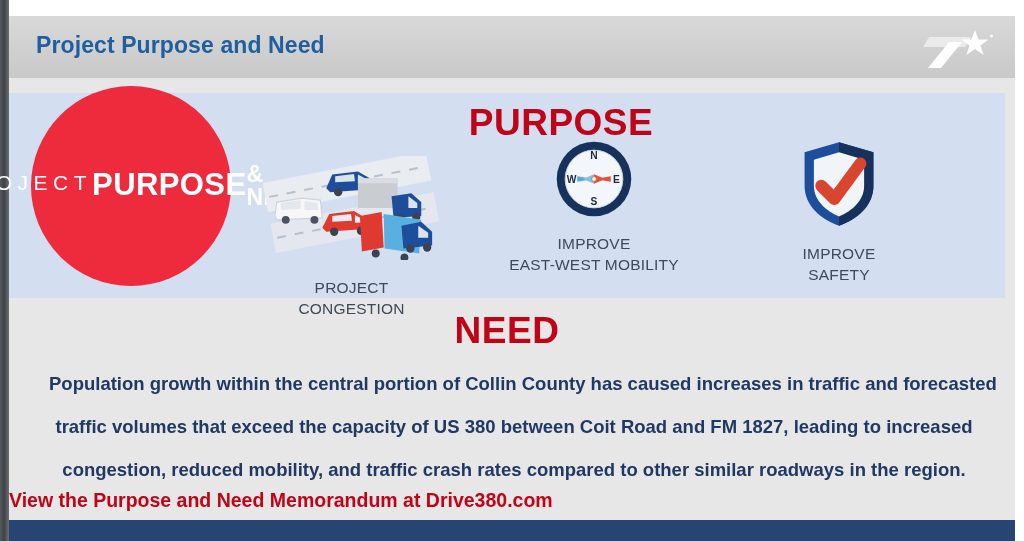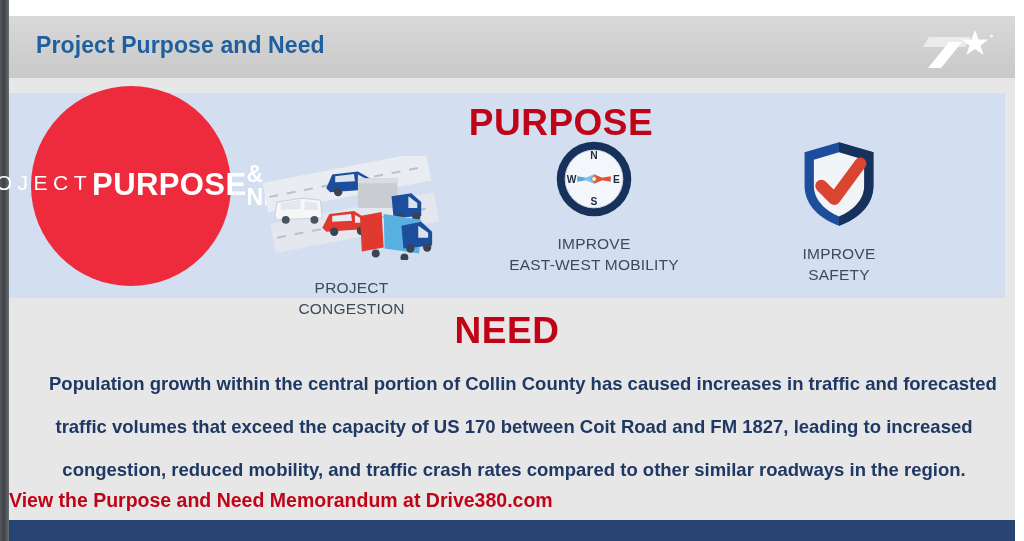--- a/index.html
+++ b/index.html
@@ -261,21 +261,21 @@
         <div class="icon-cap">IMPROVE
 SAFETY</div>
       </div>
 
     </div>
 
     <div class="need-head">NEED</div>
 
     <div class="need-body">
       <span class="nline">Population growth within the central portion of Collin County has caused increases in traffic and forecasted</span>
-      <span class="nline">traffic volumes that exceed the capacity of US 170 between Coit Road and FM 1827, leading to increased</span>
+      <span class="nline">traffic volumes that exceed the capacity of US 380 between Coit Road and FM 1827, leading to increased</span>
       <span class="nline">congestion, reduced mobility, and traffic crash rates compared to other similar roadways in the region.</span>
     </div>
 
     <div class="need-link">View the Purpose and Need Memorandum at Drive380.com</div>
 
   </div>
 
   <div class="footer-bar"></div>
 
 </div>

